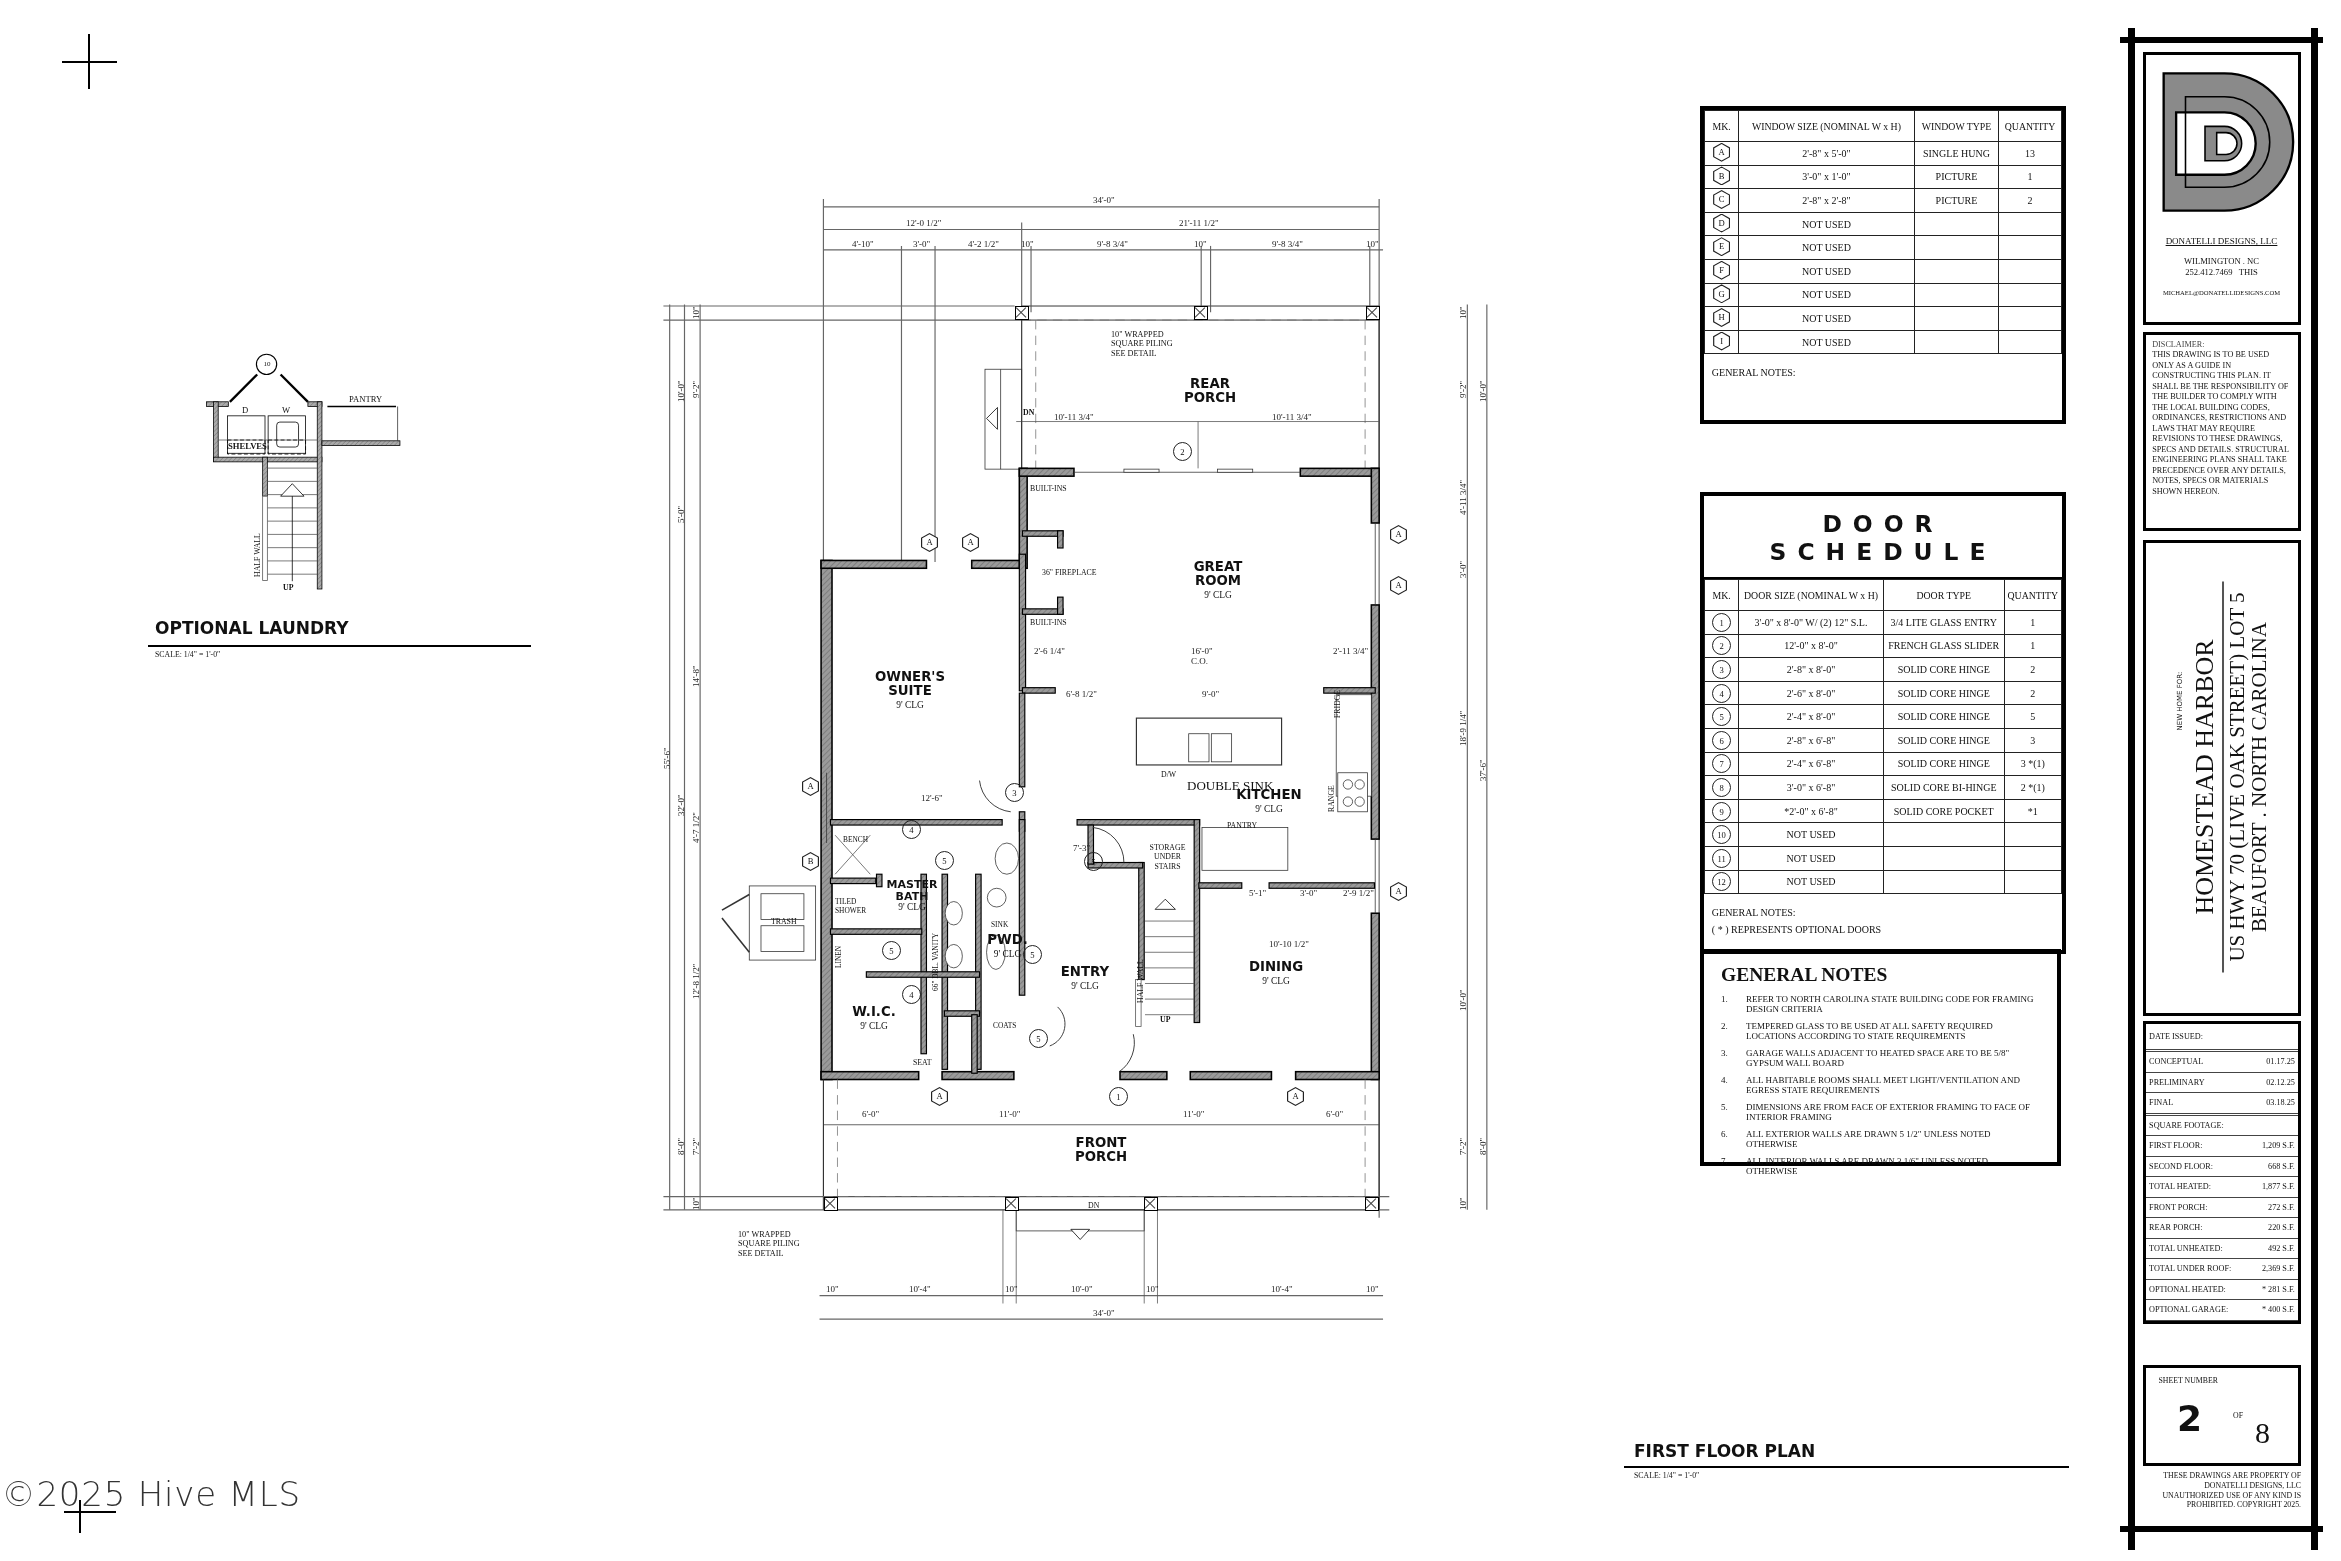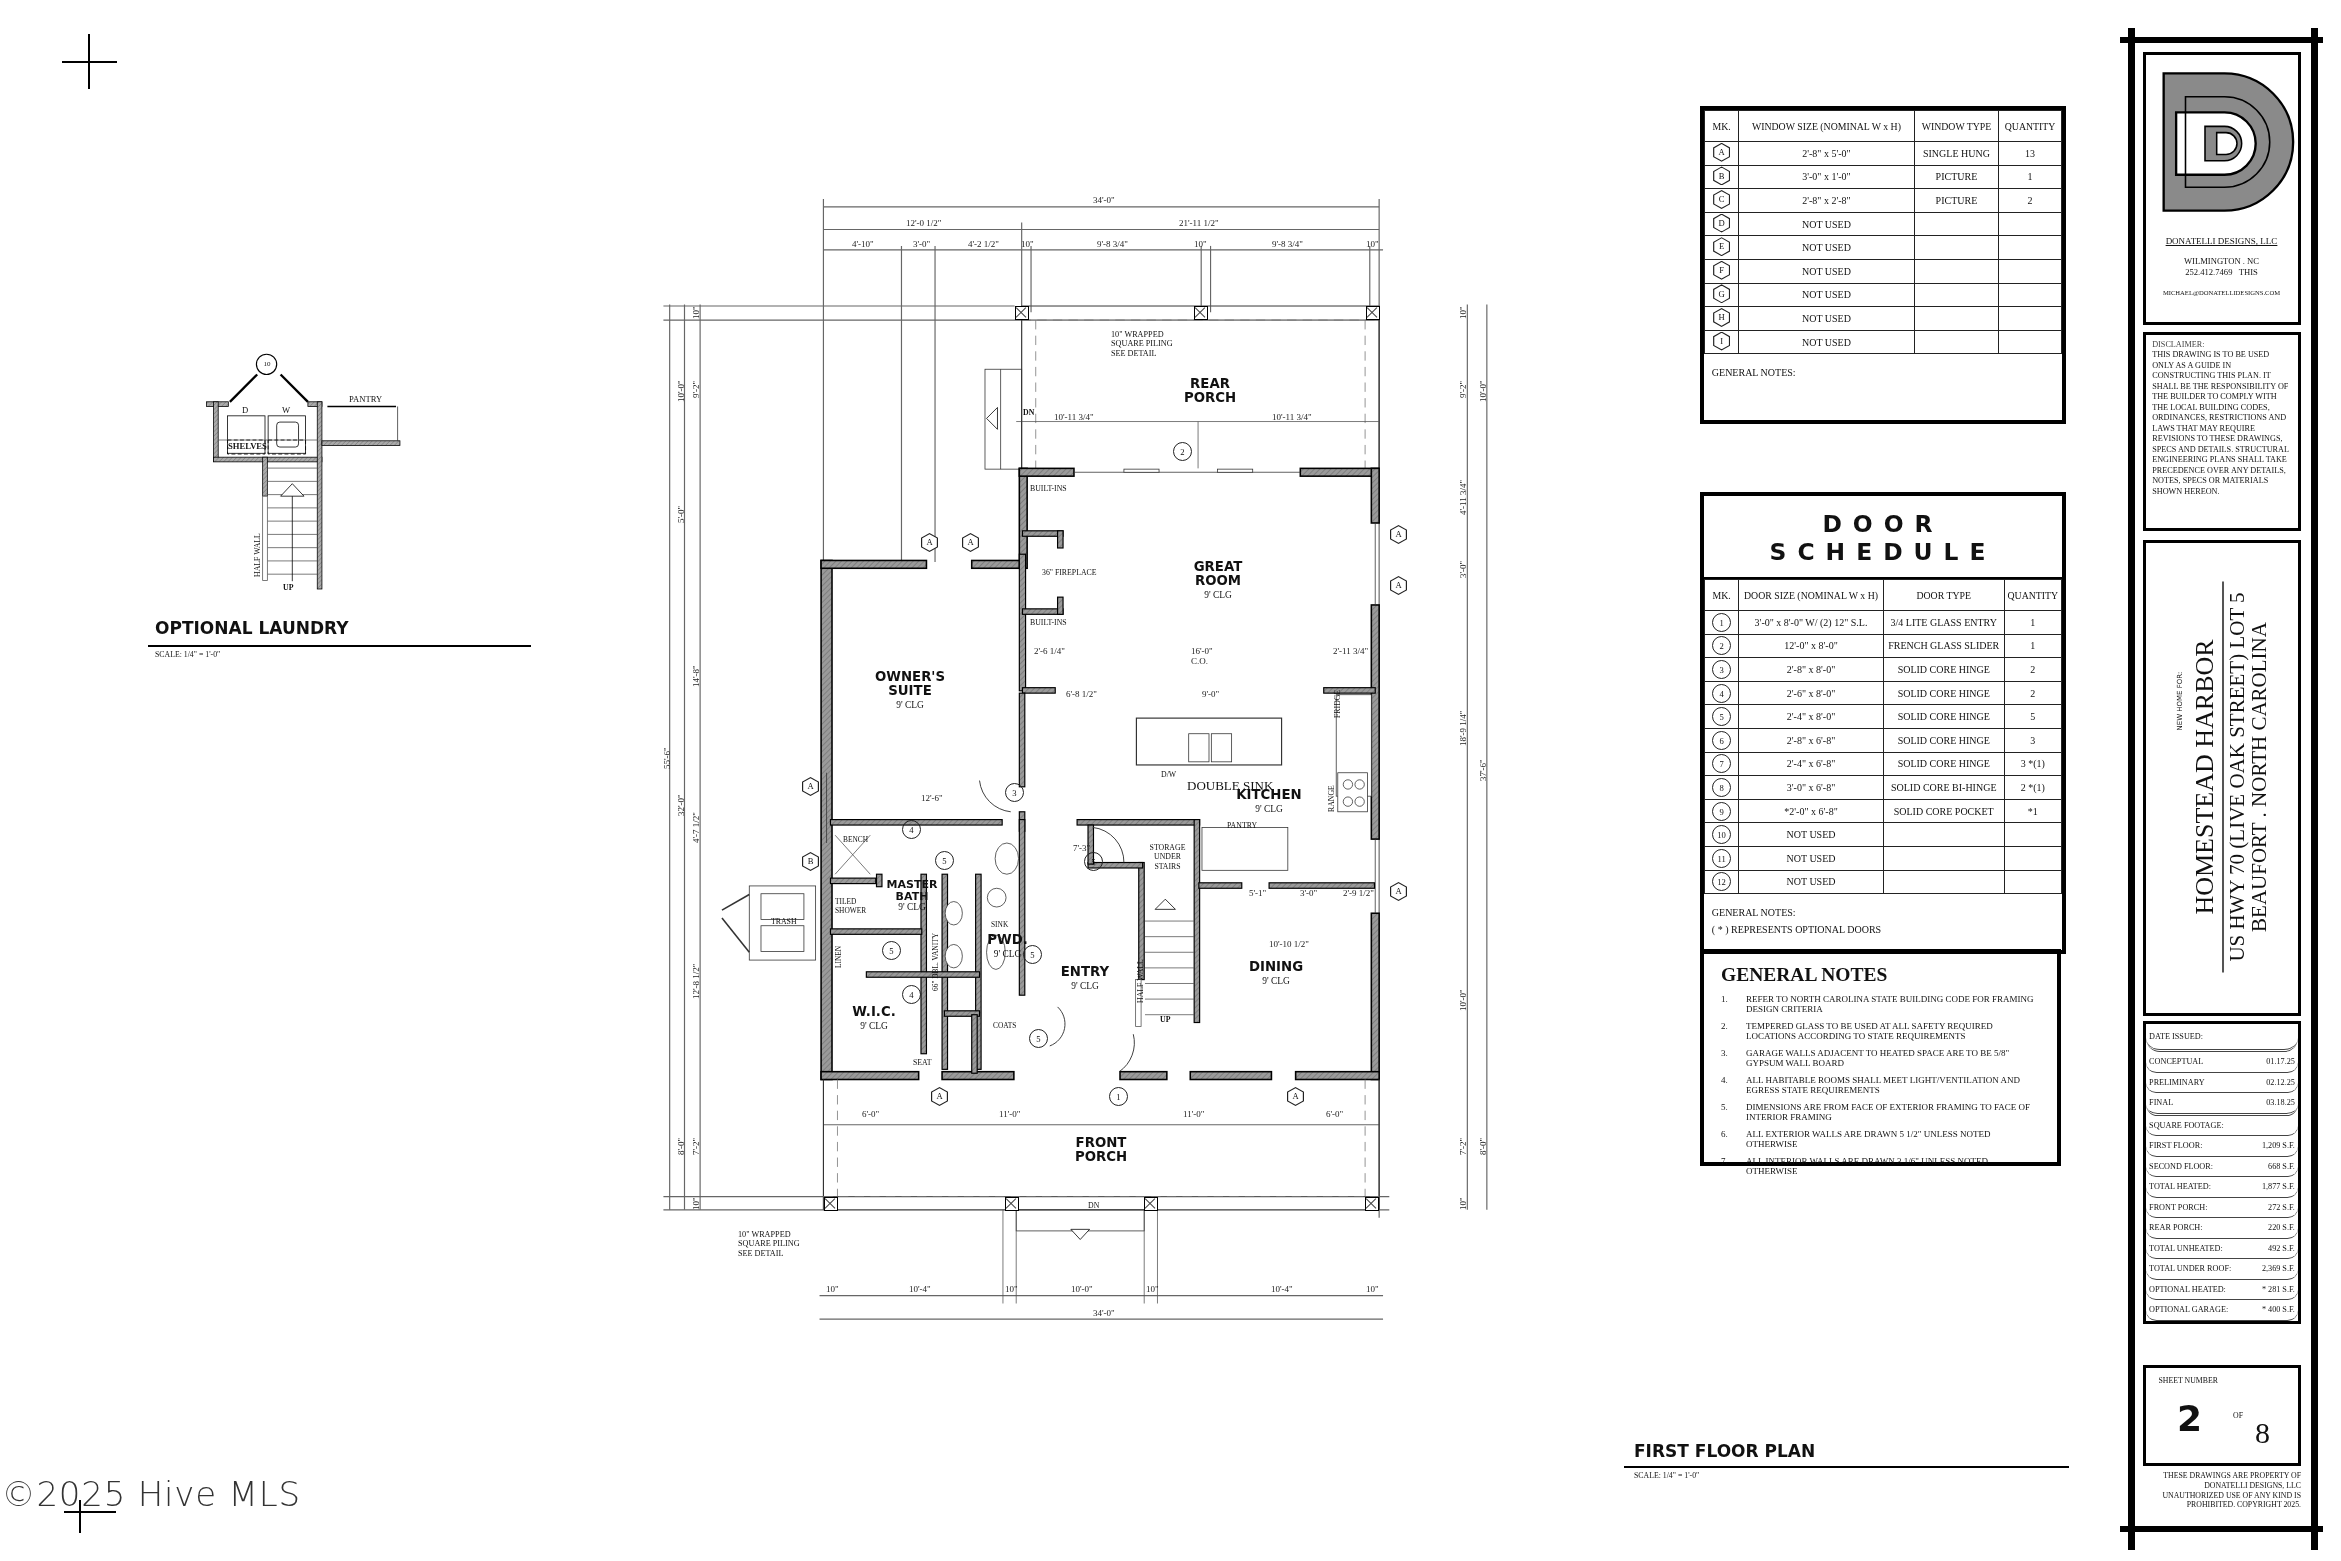--- a/index.html
+++ b/index.html
@@ -23,21 +23,21 @@
   .sched .notes{font-size:10px;padding:9.4px 7.8px;line-height:17px;}
   .gn{position:absolute;border:4.7px solid #000;padding:11px 17px;box-sizing:border-box;}
   .gn h2{margin:0 0 7.8px 0;font-family:Liberation Serif, serif;font-size:19.5px;font-weight:bold;}
   .gn ol{margin:0;padding:0;list-style:none;font-size:9px;line-height:10px;}
   .gn li{display:flex;margin-bottom:7px;}
   .gn li .n{width:25px;flex:none;}
   
   .tb-outer{position:absolute;left:2128px;top:28px;width:176px;height:1522px;border-left:7px solid #000;border-right:7px solid #000;}
   .tb-line{position:absolute;left:2120px;width:203px;height:5.5px;background:#000;}
   .tb-box{position:absolute;left:2143px;width:158px;border:3.1px solid #000;background:#fff;box-sizing:border-box;}
-  .tb-row{display:flex;justify-content:space-between;font-size:8.2px;padding:0 3.1px;height:19.5px;line-height:19.5px;border-bottom:1.6px solid #444;border-radius:14px;}
+  .tb-row{display:flex;justify-content:space-between;font-size:8.2px;padding:0 3.1px;height:19.5px;line-height:19.5px;border-bottom:1.6px solid #444;}
   .dim{position:absolute;font-size:9px;color:#222;white-space:nowrap;}
   .dimv{position:absolute;font-size:9px;color:#222;white-space:nowrap;transform:rotate(-90deg);transform-origin:left top;}
   .room{position:absolute;text-align:center;font-family:"DejaVu Sans",sans-serif;font-weight:bold;font-size:13.3px;line-height:14px;}
   .room .clg{font-family:"Liberation Serif",serif;font-weight:normal;font-size:9.4px;}
   .lbl{position:absolute;font-size:9.4px;white-space:nowrap;}
   .pile{position:absolute;width:14px;height:14px;border:1.6px solid #000;background:#fff;box-sizing:border-box;}
   .pile:before,.pile:after{content:"";position:absolute;left:-1.6px;top:4.7px;width:14px;height:1.2px;background:#444;}
   .pile:before{transform:rotate(45deg);} .pile:after{transform:rotate(-45deg);}
   .tag{position:absolute;}
 </style>

